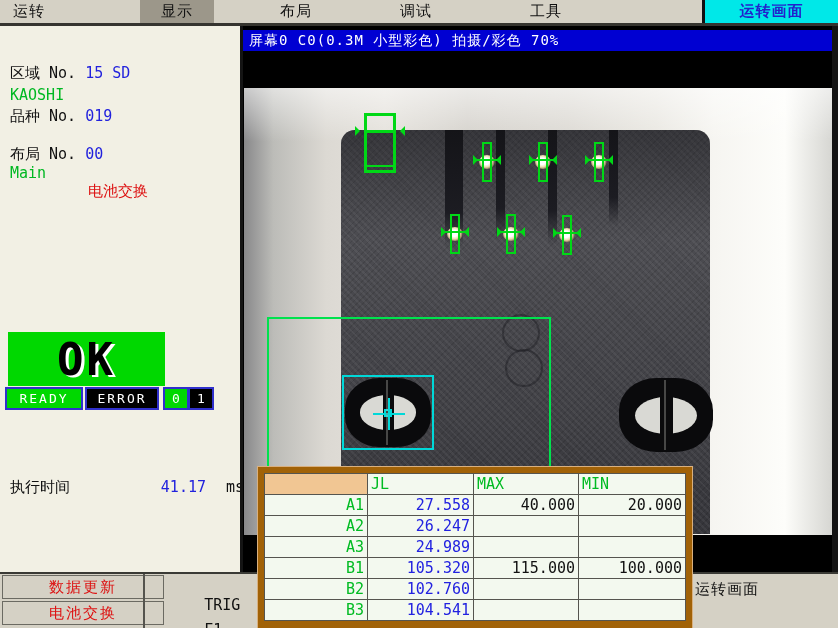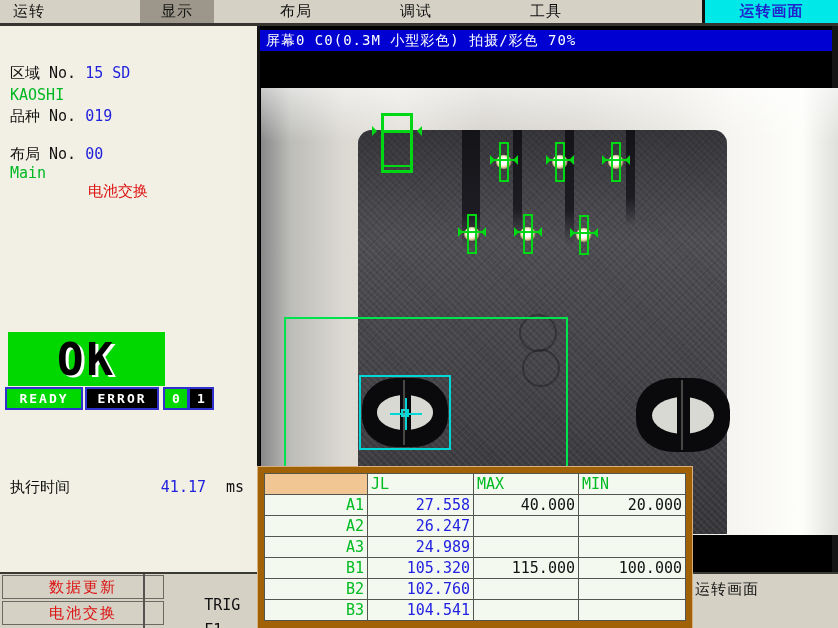--- a/index.html
+++ b/index.html
@@ -15,27 +15,27 @@
   .main{position:absolute;left:0;top:26px;width:838px;height:546px;display:flex;}
   .left-panel{position:relative;width:240px;height:100%;background:#f2f0e4;flex:none;}
   .lp-row{position:absolute;left:10px;white-space:nowrap;}
   .blue{color:#2222dd;}
   .green{color:#00b822;}
   .red{color:#dd1111;}
   .ok-box{position:absolute;left:8px;top:306px;width:157px;height:54px;background:#00d800;
     display:flex;align-items:center;justify-content:center;}
   .ok-text{font-size:44px;font-weight:bold;color:#000;letter-spacing:3px;text-shadow:3px 2px 0 #ffffff;}
   .badge{position:absolute;top:361px;height:19px;border:2px solid #3030cc;box-sizing:content-box;
-    color:#fff;font-size:13px;line-height:19px;text-align:center;font-weight:bold;}
+    color:#fff;font-size:13px;line-height:19px;text-align:center;font-weight:normal;}
   .badge.ready{left:5px;width:74px;background:#00d800;letter-spacing:2px;}
   .badge.error{left:85px;width:70px;background:#000;letter-spacing:2px;}
   .badge.bit0{left:163px;width:22px;background:#00d800;}
   .badge.bit1{left:188px;width:22px;background:#000;}
   
-  .image-area{position:relative;flex:1;background:#000;border-left:3px solid #141414;border-right:6px solid #141414;box-sizing:border-box;margin-left:17px;}
+  .image-area{position:relative;flex:1;background:#000;border-left:3px solid #141414;border-right:6px solid #141414;box-sizing:border-box;}
   .img-header{position:absolute;left:0;top:4px;right:0;height:21px;background:#0000d2;color:#fff;
     line-height:21px;padding-left:6px;font-size:14px;letter-spacing:1px;white-space:nowrap;overflow:hidden;}
   .camera{position:absolute;left:0;top:25px;right:0;bottom:2px;background:#000;}
   .photo{position:absolute;left:1px;top:37px;width:588px;height:447px;overflow:hidden;
     background:
       linear-gradient(180deg, rgba(255,255,255,.55) 0%, rgba(255,255,255,0) 12%),
       linear-gradient(90deg,#88888a 0%,#bcbcb8 5%,#dcd9d3 14%,#e4e1db 24%,#d4d1cb 38%,#dbd8d2 55%,#e9e7e1 70%,#f6f5f1 80%,#fdfdfa 92%,#d6d6d2 100%);}
   .part{position:absolute;left:97px;top:42px;width:369px;height:404px;border-radius:14px 14px 0 0;
     background:
       repeating-linear-gradient(45deg, rgba(255,255,255,.05) 0 2px, rgba(0,0,0,0) 2px 5px),

